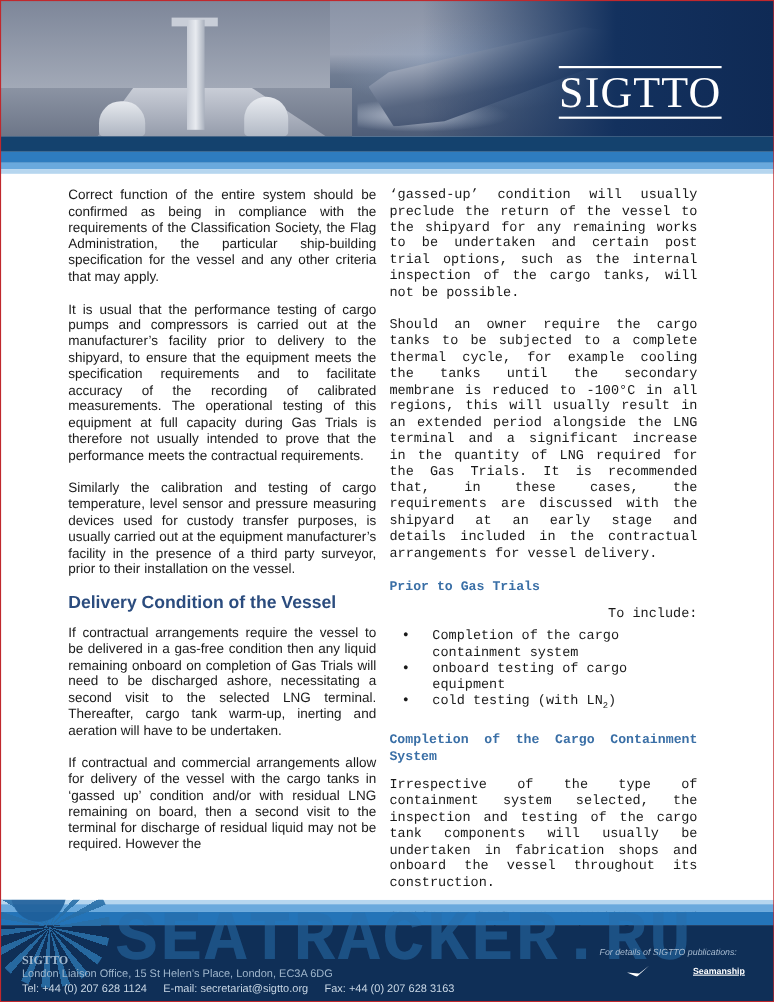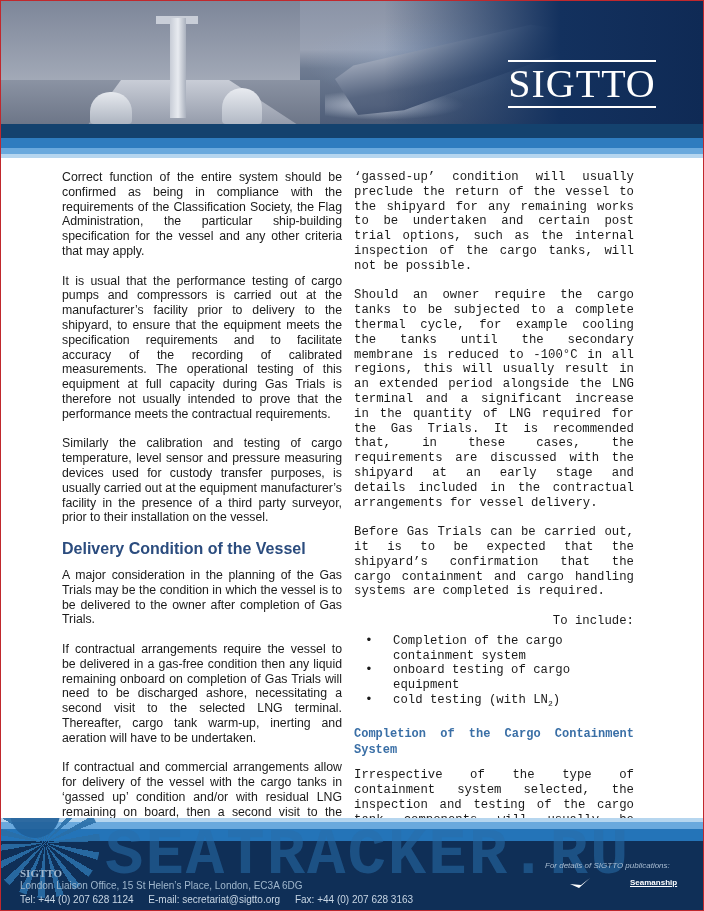--- a/index.html
+++ b/index.html
@@ -138,29 +138,28 @@
   <div class="band hb2"></div>
   <div class="band hb3"></div>
   <div class="band hb4"></div>
 </div>
 
 <div class="col col-left">
   <p>Correct function of the entire system should be confirmed as being in compliance with the requirements of the Classification Society, the Flag Administration, the particular ship-building specification for the vessel and any other criteria that may apply.</p>
   <p>It is usual that the performance testing of cargo pumps and compressors is carried out at the manufacturer’s facility prior to delivery to the shipyard, to ensure that the equipment meets the specification requirements and to facilitate accuracy of the recording of calibrated measurements. The operational testing of this equipment at full capacity during Gas Trials is therefore not usually intended to prove that the performance meets the contractual requirements.</p>
   <p>Similarly the calibration and testing of cargo temperature, level sensor and pressure measuring devices used for custody transfer purposes, is usually carried out at the equipment manufacturer’s facility in the presence of a third party surveyor, prior to their installation on the vessel.</p>
   <h2>Delivery Condition of the Vessel</h2>
-  <p>A major consideration in the planning of the Gas Trials may be the condition in which the vessel is to be delivered to the owner after completion of Gas Trials.</p>
   <p>If contractual arrangements require the vessel to be delivered in a gas-free condition then any liquid remaining onboard on completion of Gas Trials will need to be discharged ashore, necessitating a second visit to the selected LNG terminal. Thereafter, cargo tank warm-up, inerting and aeration will have to be undertaken.</p>
   <p>If contractual and commercial arrangements allow for delivery of the vessel with the cargo tanks in ‘gassed up’ condition and/or with residual LNG remaining on board, then a second visit to the terminal for discharge of residual liquid may not be required. However the</p>
 </div>
 
 <div class="col col-right">
   <p>‘gassed-up’ condition will usually preclude the return of the vessel to the shipyard for any remaining works to be undertaken and certain post trial options, such as the internal inspection of the cargo tanks, will not be possible.</p>
   <p>Should an owner require the cargo tanks to be subjected to a complete thermal cycle, for example cooling the tanks until the secondary membrane is reduced to -100°C in all regions, this will usually result in an extended period alongside the LNG terminal and a significant increase in the quantity of LNG required for the Gas Trials. It is recommended that, in these cases, the requirements are discussed with the shipyard at an early stage and details included in the contractual arrangements for vessel delivery.</p>
-  <p>Before Gas Trials can be carried out, it is to be expected that the shipyard’s confirmation that the cargo containment and cargo handling systems are completed is required.</p>
+  <h3>Prior to Gas Trials</h3>
   <p class="nomargin">To include:</p>
   <ul>
     <li><span>Completion of the cargo containment system</span></li>
     <li><span>onboard testing of cargo equipment</span></li>
     <li><span>cold testing (with LN</span><sub style="font-size:8px">2</sub><span>)</span></li>
   </ul>
   <h3>Completion of the Cargo Containment System</h3>
   <p>Irrespective of the type of containment system selected, the inspection and testing of the cargo tank components will usually be undertaken in fabrication shops and onboard the vessel throughout its construction.</p>
   <p>Tightness tests are usually carried out on membrane tanks after the repair of any leakage found during the</p>
 </div>

